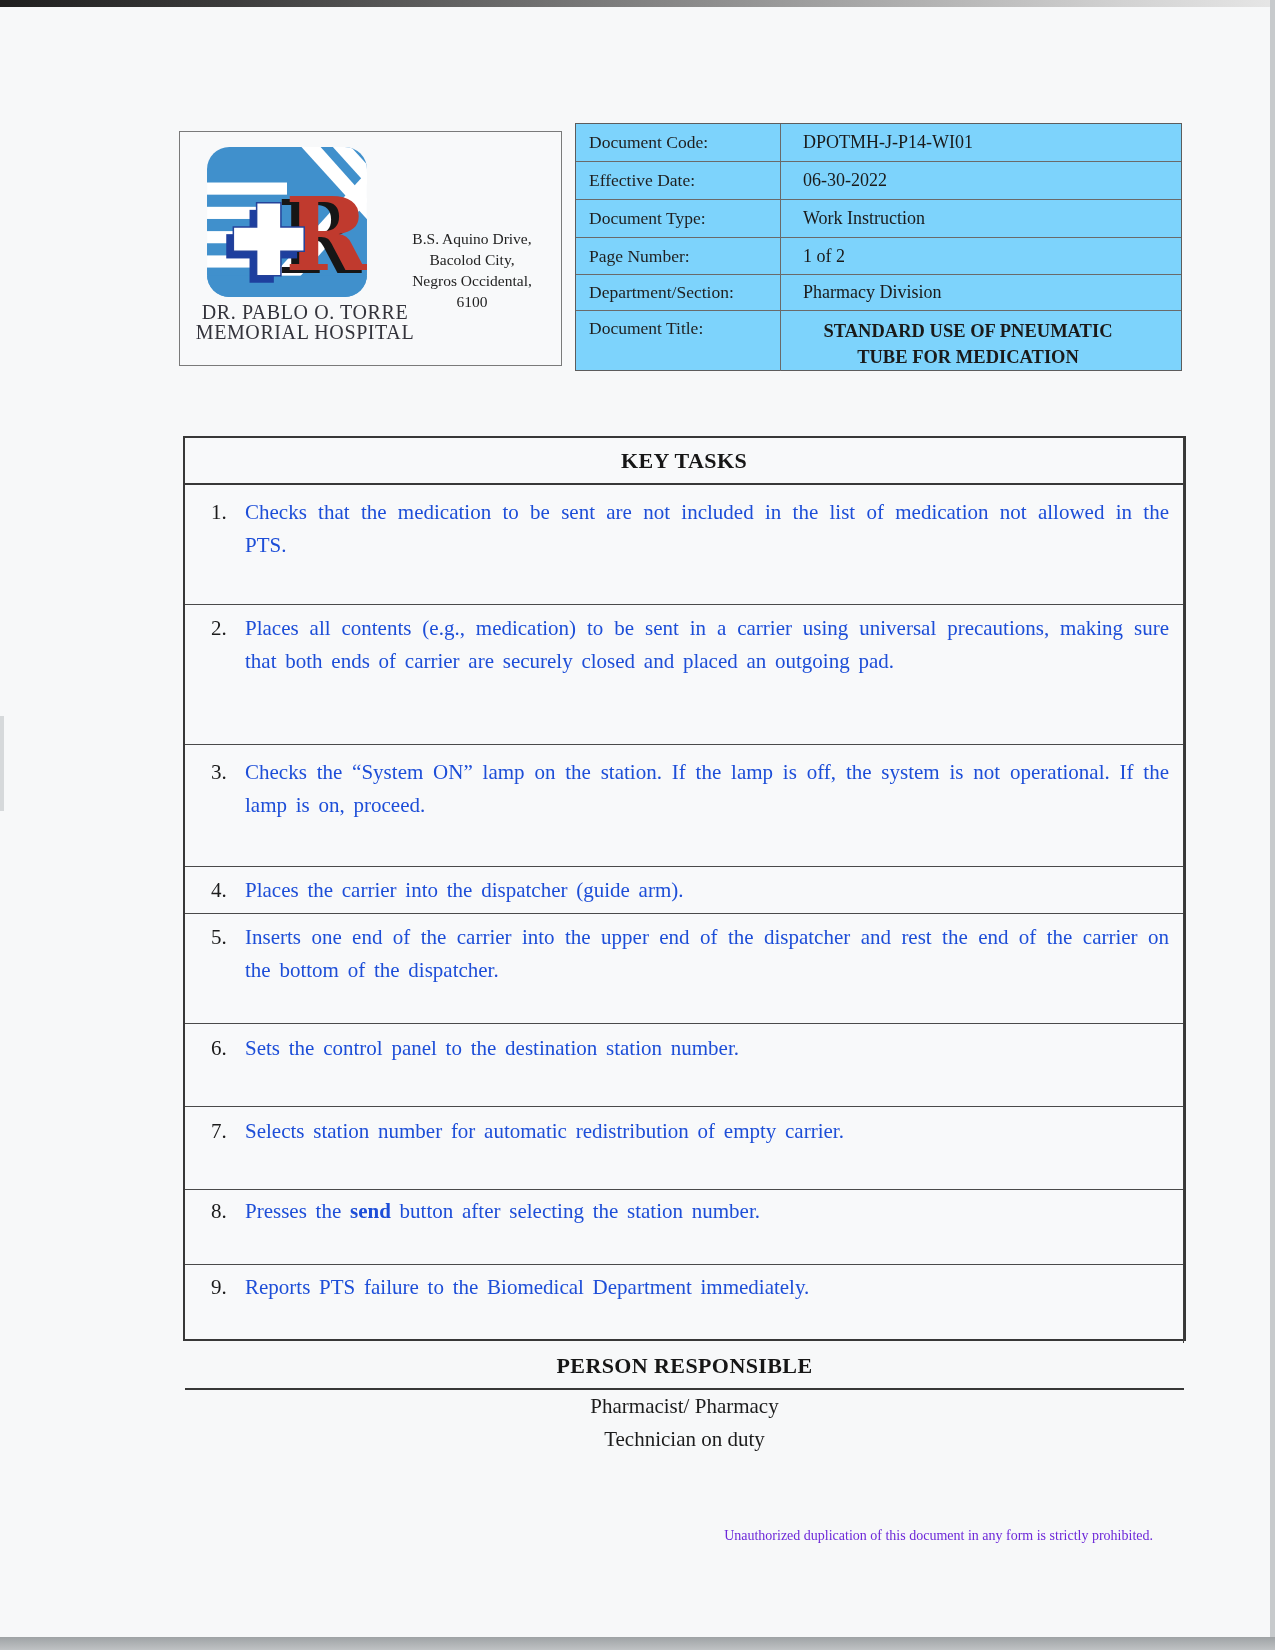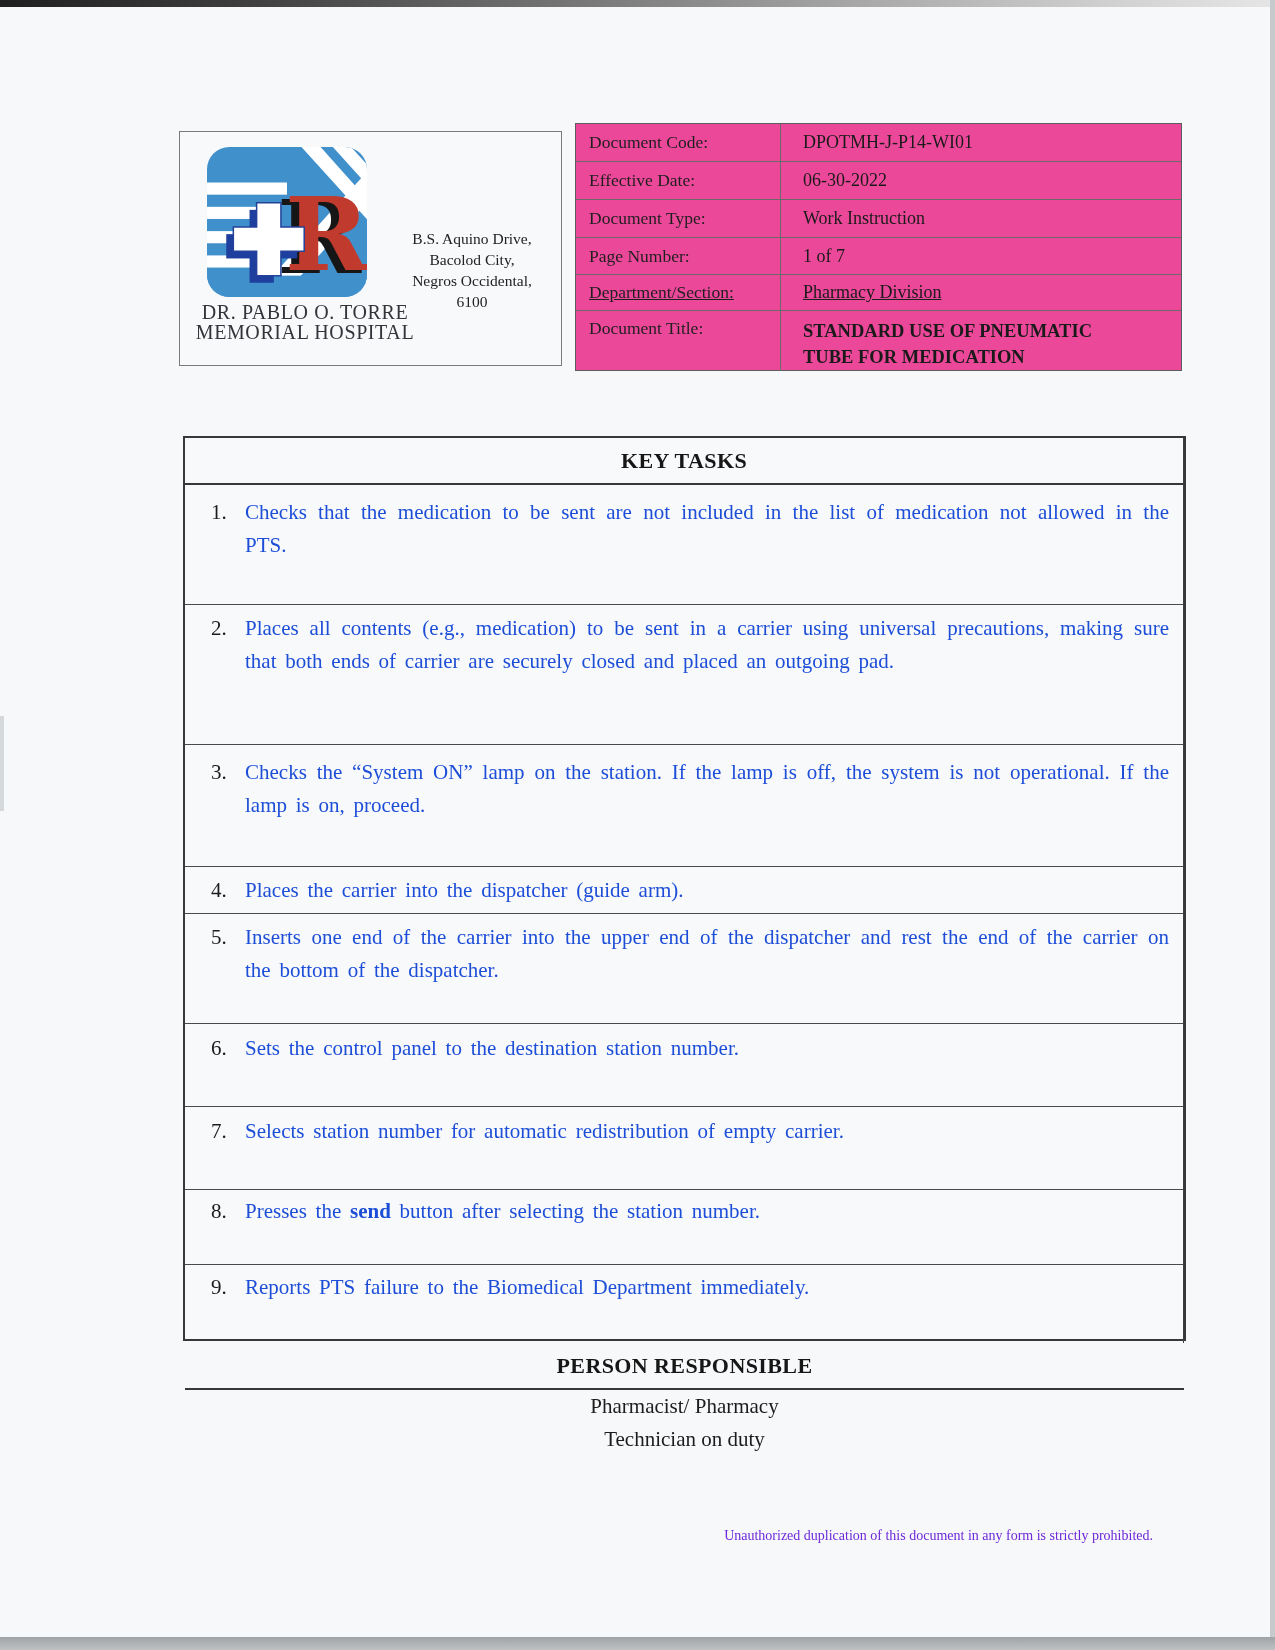--- a/index.html
+++ b/index.html
@@ -18,28 +18,28 @@
   .logo-box{position:absolute;left:179px;top:131px;width:383px;height:235px;
     border:1px solid #7a7a7a;box-sizing:border-box;background:#f8f9fa;}
   .logo-svg{position:absolute;left:26px;top:14px;width:162px;height:152px;}
   .hospital-name{position:absolute;left:0;top:170px;width:250px;text-align:center;
     font-size:20px;line-height:20px;letter-spacing:0.6px;color:#33333b;}
   .address{position:absolute;left:216px;top:96px;width:152px;text-align:center;
     font-size:15.5px;line-height:21px;color:#222;}
 
   
   .meta-table{position:absolute;left:575px;top:123px;width:607px;height:248px;
-    border:1px solid #5d5d5d;box-sizing:border-box;background:#ec4899;}
+    border:1px solid #5d5d5d;box-sizing:border-box;background:#7dd3fc;}
   .meta-row{display:flex;box-sizing:border-box;border-bottom:1px solid #6a6a6a;}
-  .meta-row:last-child{border-bottom:none;}
+  .meta-row:last-child{border-bottom:none;text-align:center;}
   .meta-label{flex:0 0 205px;box-sizing:border-box;border-right:1px solid #6a6a6a;
     padding-left:13px;display:flex;align-items:center;font-size:17.5px;color:#1f1f1f;}
   .meta-value{flex:1;box-sizing:border-box;padding-left:22px;display:flex;align-items:center;
     font-size:18px;color:#1a1a1a;}
-  .mr1,.mr2,.mr3{height:38px;} .mr4{height:37px;} .mr5{height:36px;text-decoration:underline;}
+  .mr1,.mr2,.mr3{height:38px;} .mr4{height:37px;} .mr5{height:36px;}
   .mr6{height:60px;}
   .mr6 .meta-label,.mr6 .meta-value{align-items:flex-start;padding-top:7px;}
   .meta-value.title{font-weight:bold;font-size:18.5px;line-height:26px;padding-right:48px;}
 
   
   .task-table{position:absolute;left:183px;top:436px;width:1003px;height:905px;
     border:2px solid #383838;box-sizing:border-box;display:flex;background:#f8f9fa;flex-direction:column;}
   .col-left{flex:0 0 660px;box-sizing:border-box;border-right:1.5px solid #3d3d3d;
     display:flex;flex-direction:column;}
   .col-right{flex:1;display:flex;flex-direction:column;}
@@ -124,21 +124,21 @@
     <div class="meta-row mr2">
       <div class="meta-label">Effective Date:</div>
       <div class="meta-value">06-30-2022</div>
     </div>
     <div class="meta-row mr3">
       <div class="meta-label">Document Type:</div>
       <div class="meta-value">Work Instruction</div>
     </div>
     <div class="meta-row mr4">
       <div class="meta-label">Page Number:</div>
-      <div class="meta-value">1 of 7</div>
+      <div class="meta-value">1 of 2</div>
     </div>
     <div class="meta-row mr5">
       <div class="meta-label">Department/Section:</div>
       <div class="meta-value">Pharmacy Division</div>
     </div>
     <div class="meta-row mr6">
       <div class="meta-label">Document Title:</div>
       <div class="meta-value title">STANDARD USE OF PNEUMATIC TUBE FOR MEDICATION</div>
     </div>
   </div>

